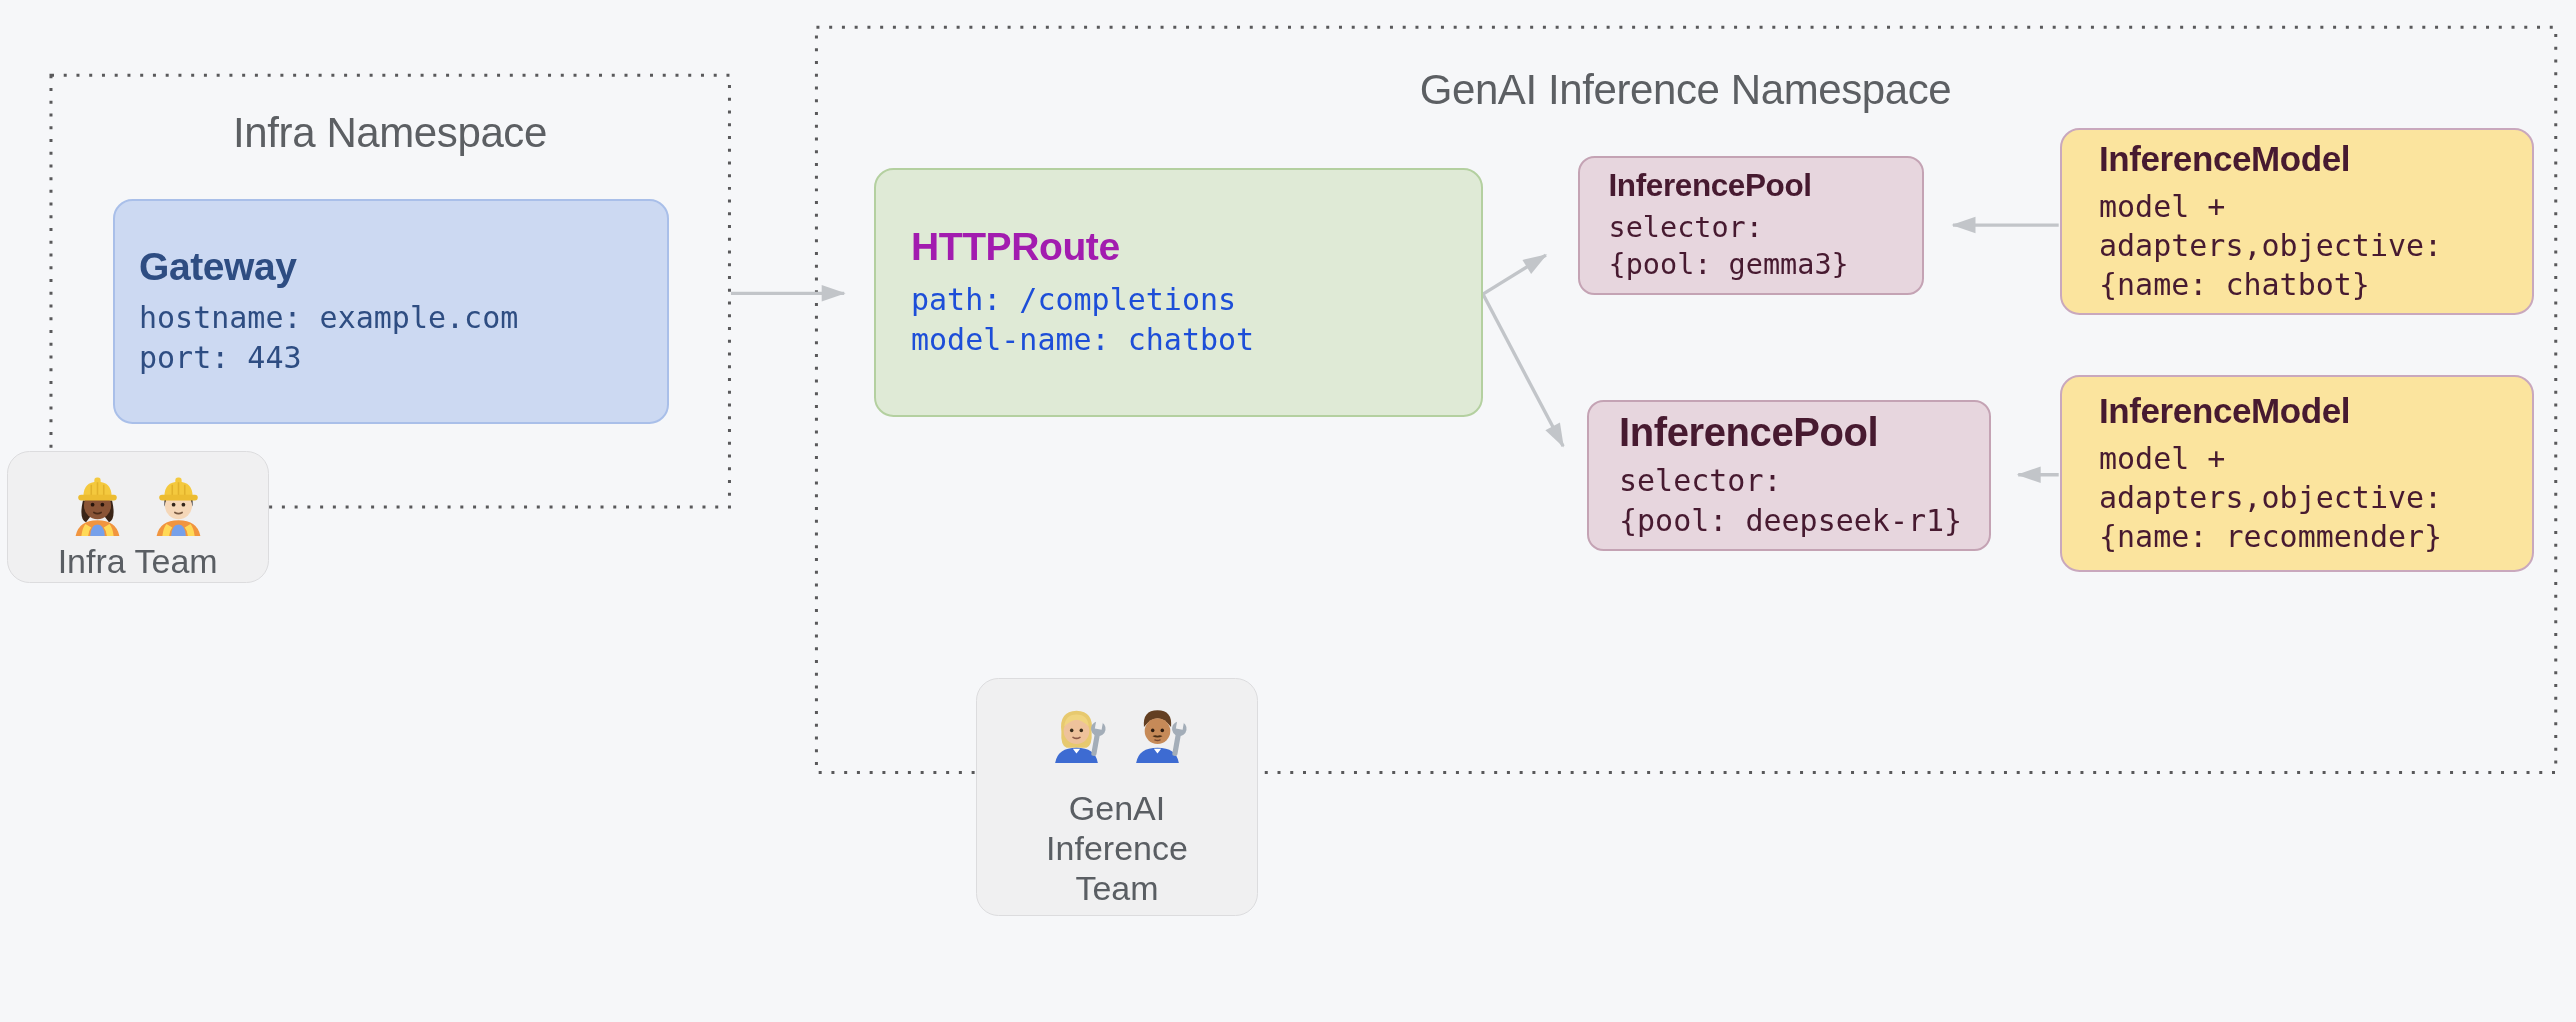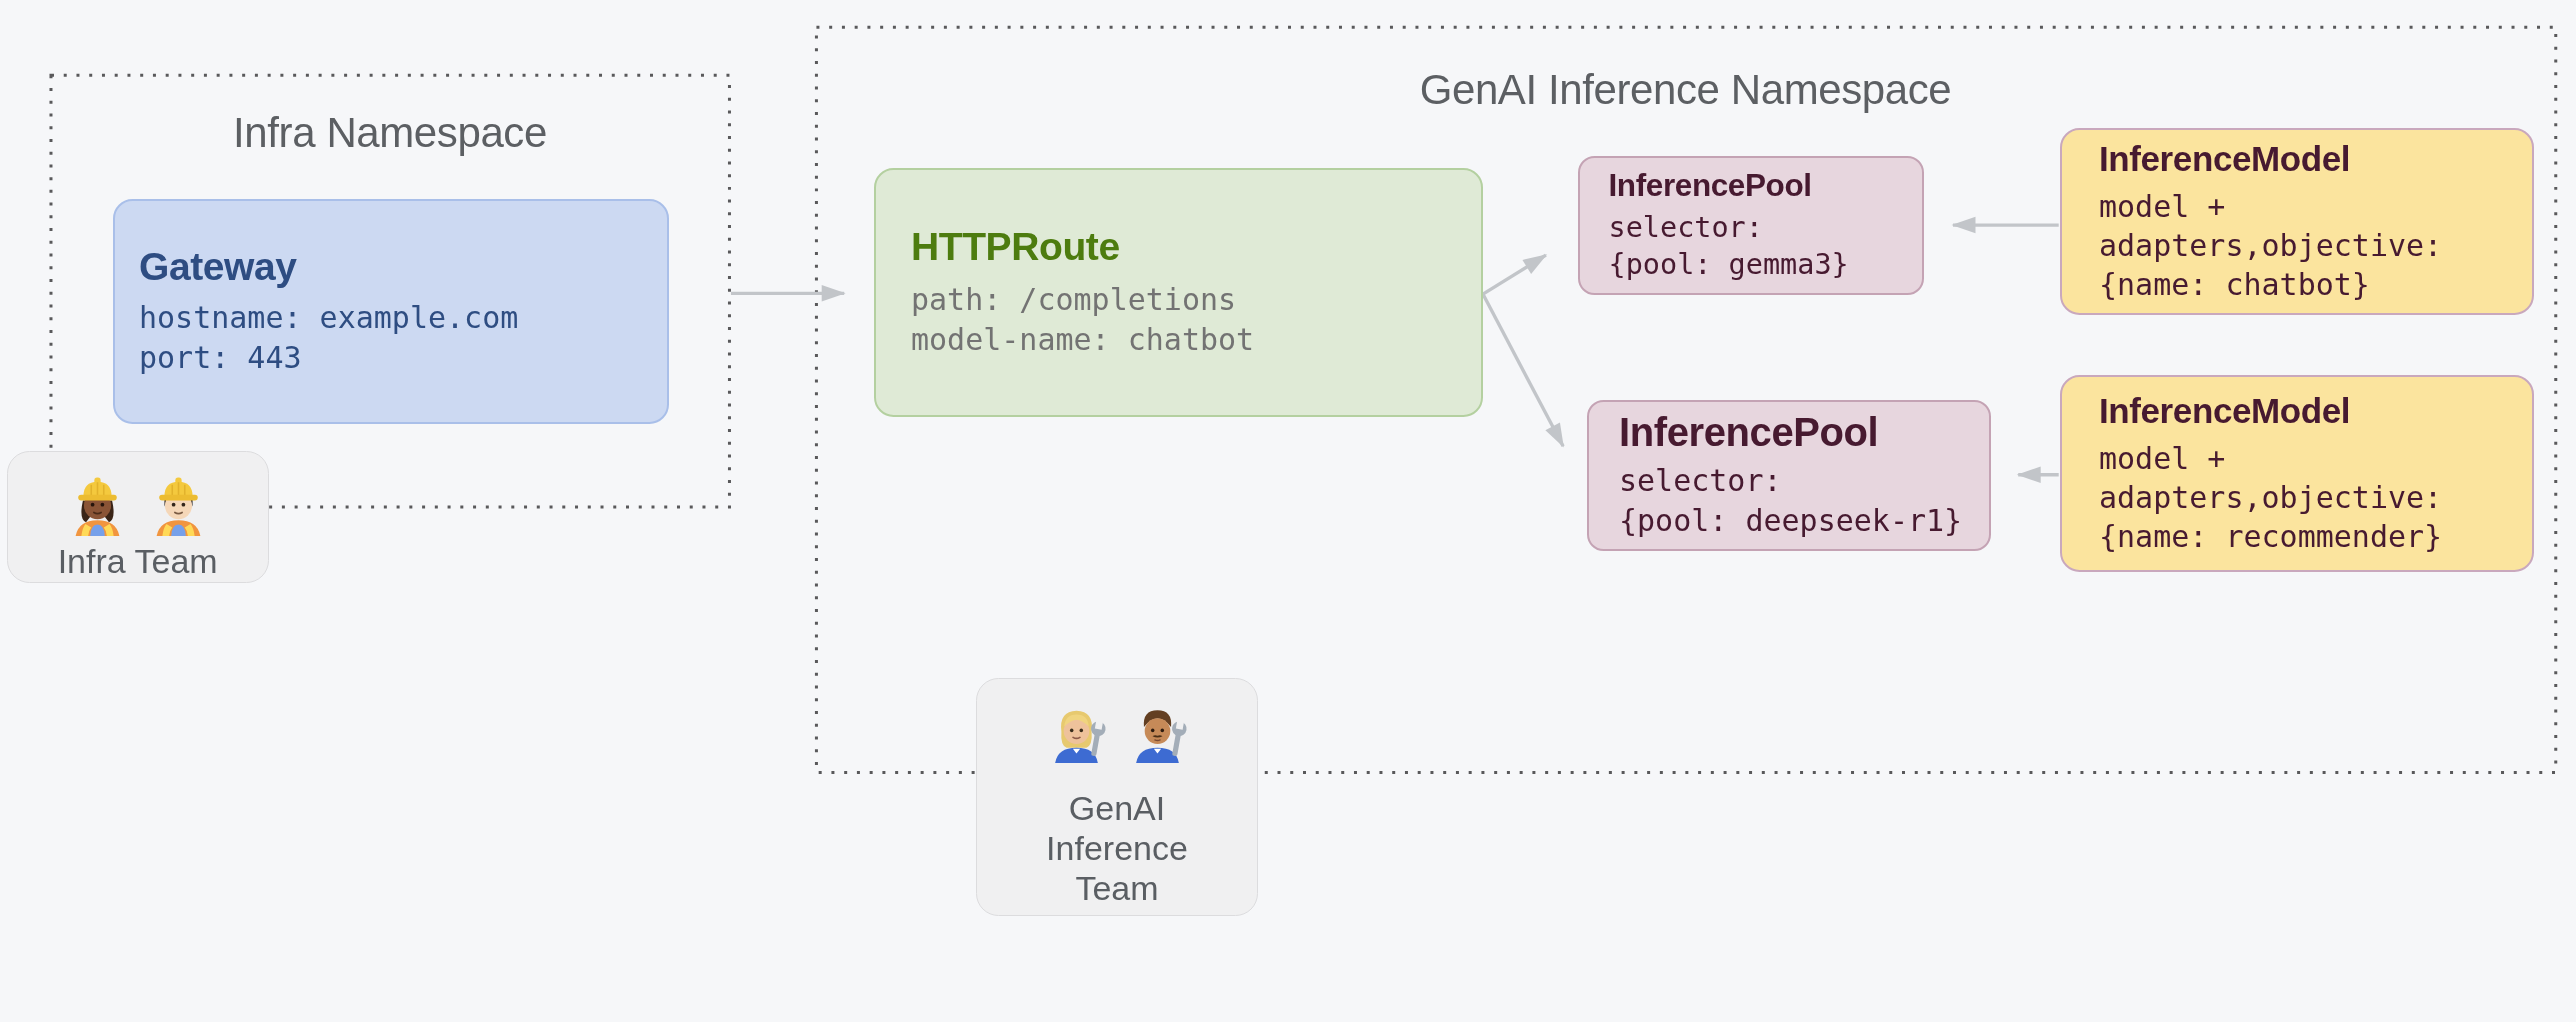--- a/index.html
+++ b/index.html
@@ -30,22 +30,22 @@
     left:113px;top:189px;width:556px;height:225px;
     background:#ccd9f2;border-color:#a9bfe9;padding-left:24px;margin-top:10px;
   }
   .node.gateway .title{font-size:39px;color:#2e4d82;margin-bottom:9px;}
   .node.gateway .code{font-size:30px;color:#2e4d82;}
 
   .node.httproute{
     left:874px;top:168px;width:609px;height:249px;
     background:#dfead6;border-color:#b4d0a0;padding-left:35px;
   }
-  .node.httproute .title{font-size:39px;color:#4d7c0f;margin-bottom:11px;}
-  .node.httproute .code{font-size:30px;color:#737373;}
+  .node.httproute .title{font-size:39px;color:#a21caf;margin-bottom:11px;}
+  .node.httproute .code{font-size:30px;color:#1d4ed8;}
 
   .node.pool1{
     left:1578px;top:156px;width:346px;height:139px;
     background:#e7d6de;border-color:#c4a3b4;border-radius:16.5px;padding-left:28.5px;
   }
   .node.pool1 .title{font-size:31.5px;color:#471a30;margin-bottom:4.5px;}
   .node.pool1 .code{font-size:28.5px;color:#471a30;}
 
   .node.pool2{
     left:1587px;top:400px;width:404px;height:151px;

